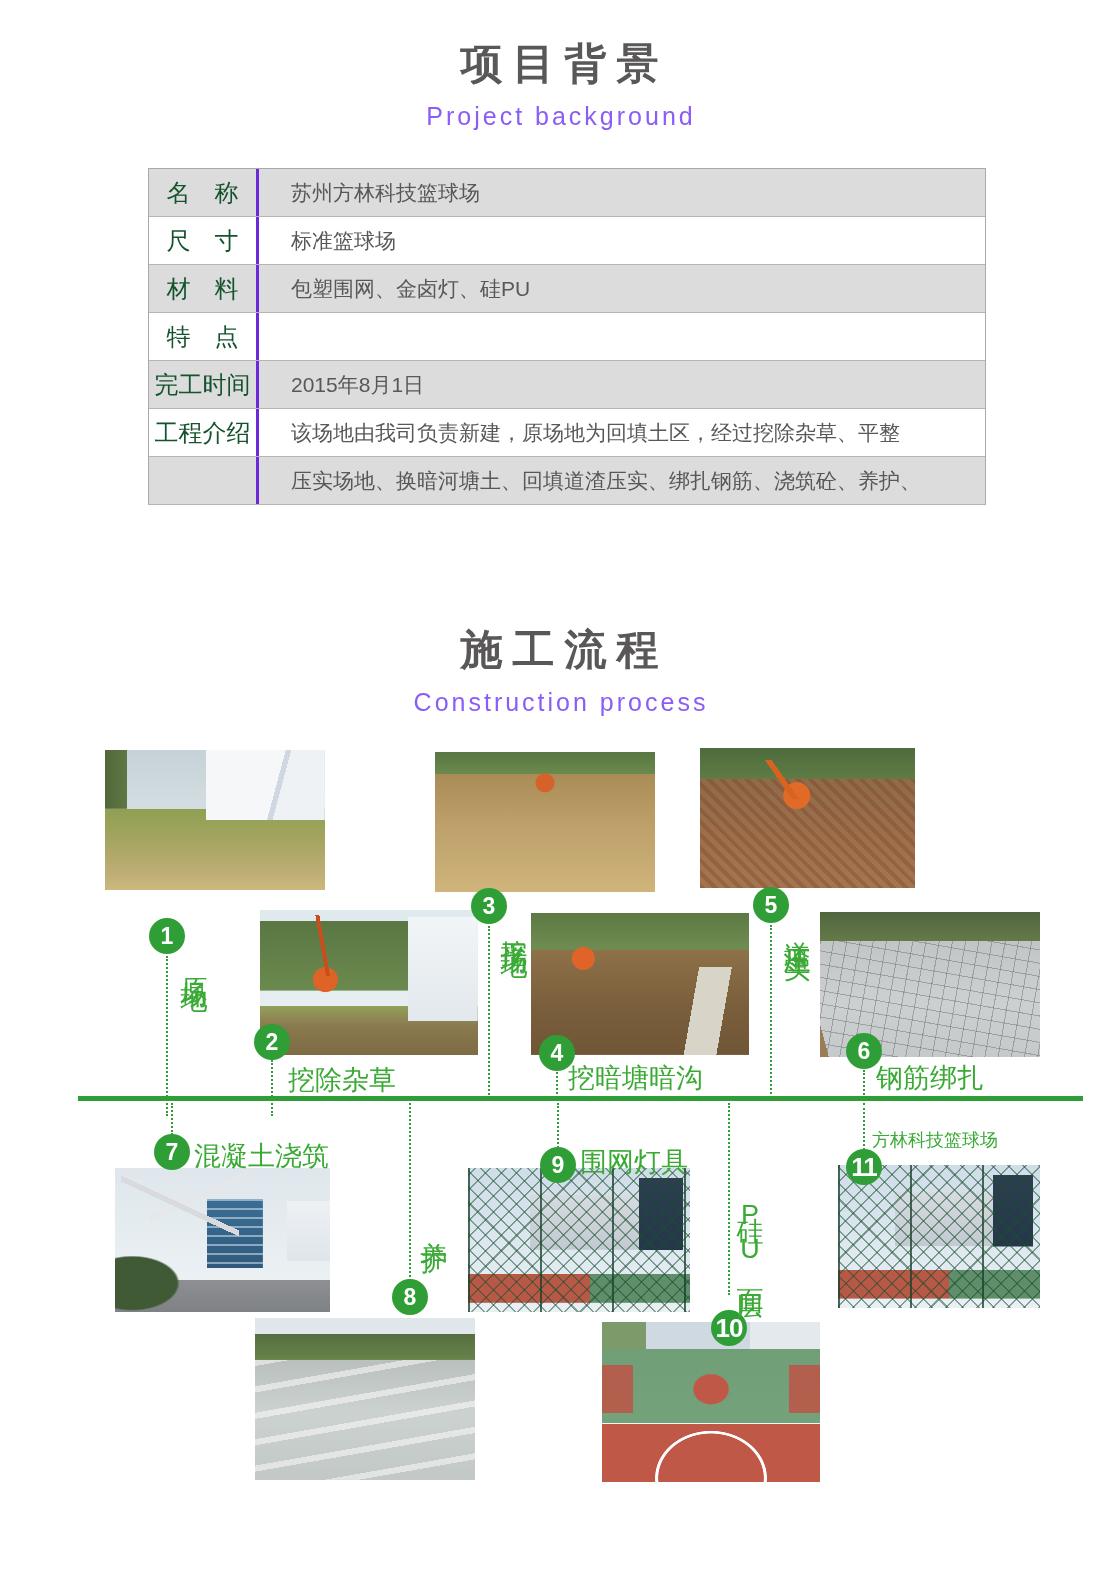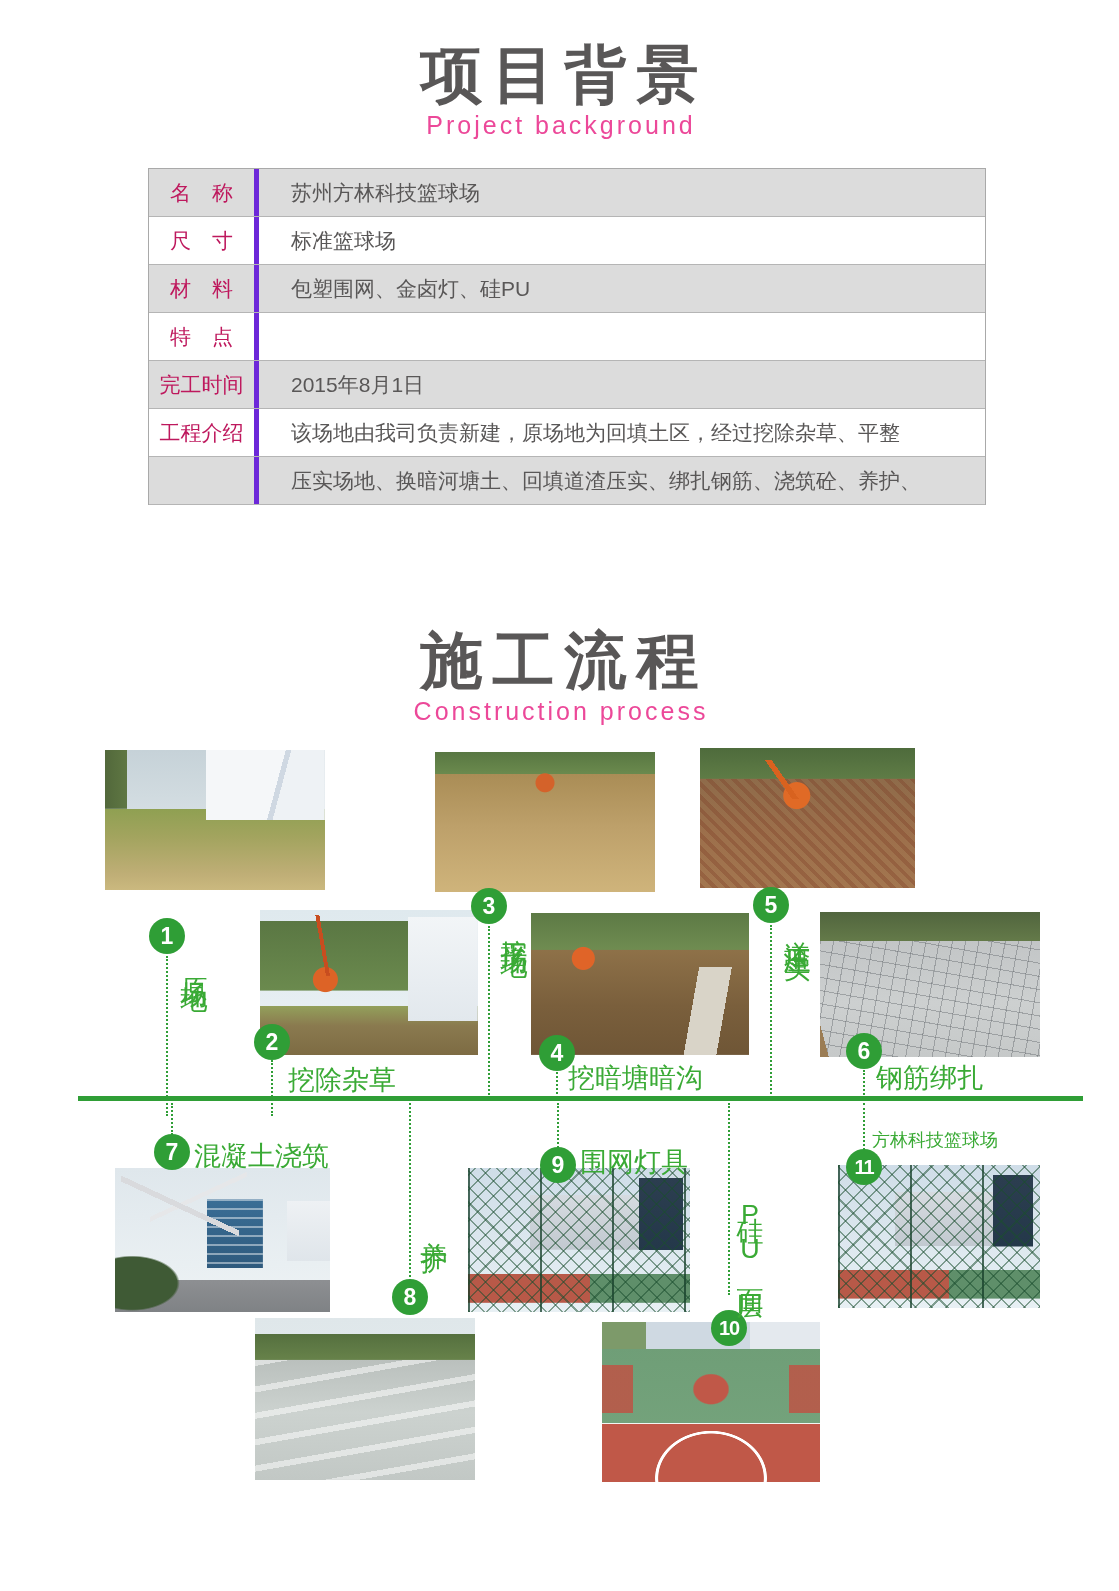--- a/index.html
+++ b/index.html
@@ -2,39 +2,39 @@
 <html><head>
 <meta charset="utf-8">
 <style>
   * { margin:0; padding:0; box-sizing:border-box; }
   html,body { background:#ffffff; }
   body { font-family:"Liberation Sans","DejaVu Sans",sans-serif; }
   #page { position:relative; width:1119px; height:1591px; margin:0 auto; background:#fff; overflow:hidden; }
 
   
   .sec-head { position:absolute; left:0; width:100%; text-align:center; }
-  .sec-head .cn { font-size:62px; font-weight:900; color:#595757; letter-spacing:10px; text-indent:10px; line-height:1.05; }
-  .sec-head .en { font-size:25px; font-weight:400; color:#ec4899; letter-spacing:3px; text-indent:3px; margin-top:4px; }
+  .sec-head .cn { font-size:42px; font-weight:900; color:#595757; letter-spacing:10px; text-indent:10px; line-height:1.05; }
+  .sec-head .en { font-size:25px; font-weight:400; color:#8b5cf6; letter-spacing:3px; text-indent:3px; margin-top:16px; }
   #head-bg { top:42px; }
   #head-cp { top:628px; }
 
   
   .info-table { position:absolute; left:148px; top:168px; width:838px; border:1px solid #a9a9a9; border-bottom:none; }
   .trow { display:flex; height:48px; border-bottom:1px solid #b5b5b5; background:#fff; }
   .trow.alt { background:#dcdcdc; }
   .tlabel { width:110px; flex:0 0 110px; display:flex; align-items:center; justify-content:center;
-            color:#be185d; font-size:21px; border-right:5px solid #6d28d9; }
+            color:#14532d; font-size:24px; border-right:3px solid #6d28d9; }
   .tvalue { flex:1; display:flex; align-items:center; padding-left:32px; color:#595757; font-size:21px; white-space:nowrap; }
 
   
   .solid-line { position:absolute; left:78px; top:1096px; width:1005px; height:5px; background:#2f9e36; }
   .dln { position:absolute; width:0; border-left:2px dotted #2f9e36; }
   .badge { position:absolute; width:36px; height:36px; border-radius:50%; background:#2f9e36; color:#fff;
            font-weight:bold; font-size:23px; display:flex; align-items:center; justify-content:center; }
-  .badge.wide { font-size:20px; letter-spacing:-1px; }
+  .badge.wide { font-size:26px; letter-spacing:-1px; }
   .slabel { position:absolute; color:#3aaa35; font-size:27px; white-space:nowrap; }
   .vlabel { position:absolute; color:#3aaa35; font-size:27px; writing-mode:vertical-rl; text-orientation:upright; letter-spacing:4px; }
   .slabel.small { font-size:18px; }
 
   
   .ph { position:absolute; overflow:hidden; background-repeat:no-repeat; }
 
   
   .p1 { background-color:#a3a45f;
     background-image:

